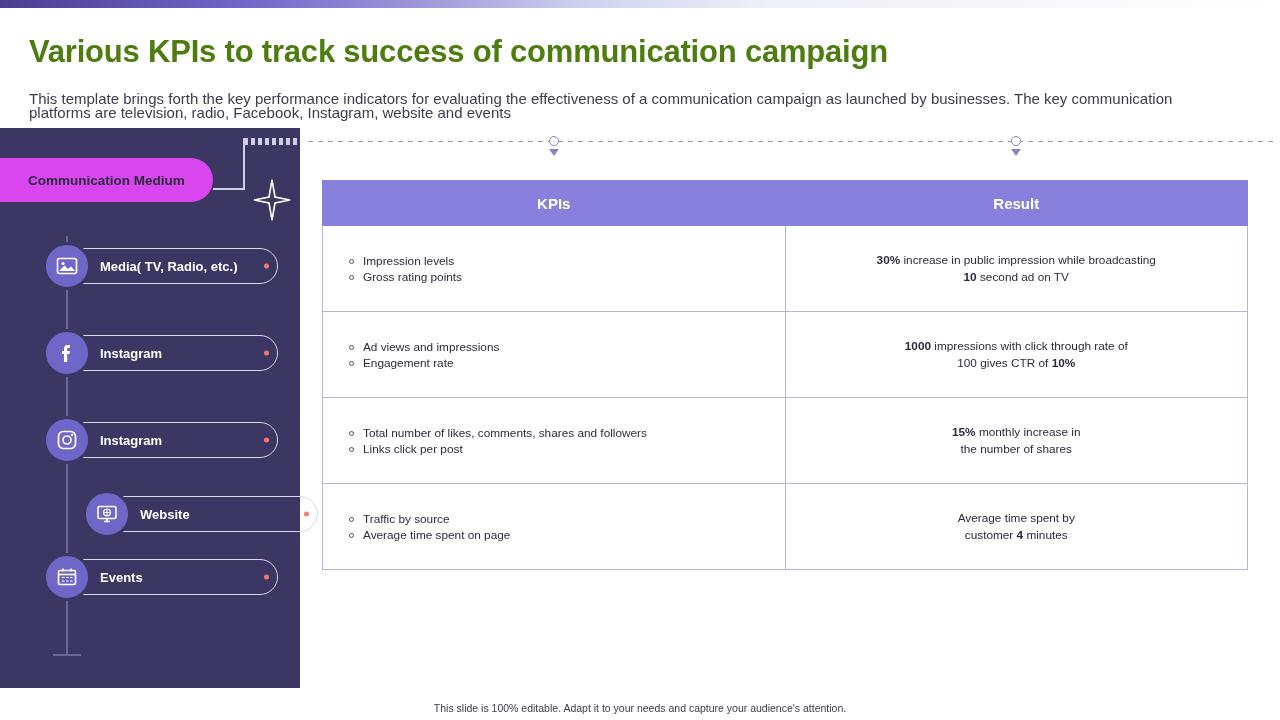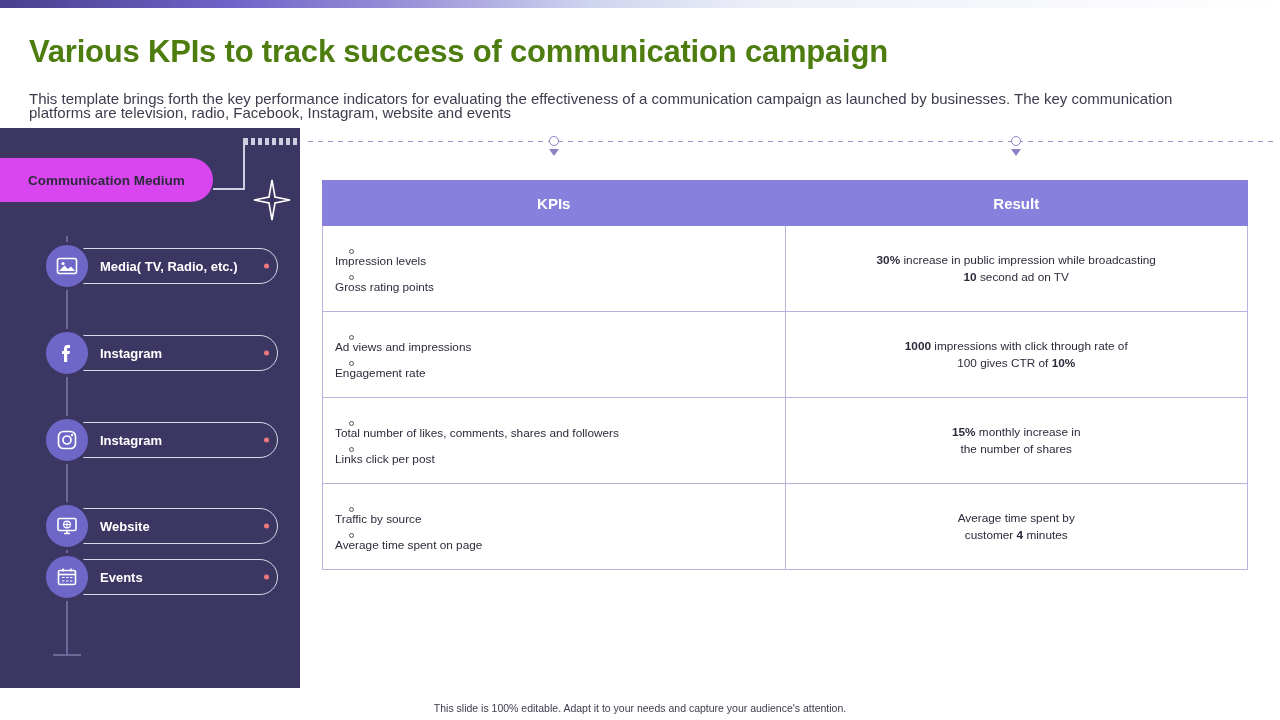--- a/index.html
+++ b/index.html
@@ -127,21 +127,21 @@
   }
   .table th.col-kpi { width: 463px; }
   .table th.col-res { width: 463px; border-left: 1px solid #ffffff; margin-top: 23px; }
   .table td {
     border: 1px solid #b9b4df;
     vertical-align: middle;
     height: 86px;
     font-size: 11.8px; color: #2b2b3c;
   }
   .kpi-cell { padding: 6px 12px 6px 12px; }
-  .kpi-item { display: flex; align-items: flex-start; margin: 2px 0; flex-direction: column; }
+  .kpi-item { display: flex; align-items: flex-start; margin: 2px 0; }
   .kpi-bullet {
     display: inline-block; width: 5px; height: 5px;
     border: 1px solid #555; border-radius: 50%;
     margin: 5px 9px 0 14px; flex: none;
   }
   .res-cell { text-align: center; line-height: 16px; padding: 6px 2px; }
   .res-line { margin: 1px 0; }
 
   
   .footer {
@@ -206,21 +206,21 @@
   <div class="icon-circle">
     <svg width="24" height="24" viewBox="0 0 24 24">
         <rect x="3.5" y="3.5" width="17" height="17" rx="5" fill="none" stroke="#fff" stroke-width="1.7"></rect>
         <circle cx="12" cy="12" r="4" fill="none" stroke="#fff" stroke-width="1.7"></circle>
         <circle cx="17" cy="7" r="1.2" fill="#fff"></circle>
       </svg>
   </div>
   <div class="row-label">Instagram</div>
 </div>
 
-<div class="row" style="top:500px;">
+<div class="row" style="top:488px;margin-left:40px;">
   <div class="pill">
     <span class="pill-dot"></span>
   </div>
   <div class="icon-circle">
     <svg width="24" height="24" viewBox="0 0 24 24">
         <rect x="3" y="4.5" width="18" height="12" rx="1.6" fill="none" stroke="#fff" stroke-width="1.6"></rect>
         <circle cx="12" cy="10.5" r="3.4" fill="none" stroke="#fff" stroke-width="1.2"></circle>
         <path d="M8.6 10.5h6.8M12 7.1v6.8" stroke="#fff" stroke-width="1"></path>
         <path d="M9 19.5h6M12 16.5v3" stroke="#fff" stroke-width="1.6"></path>
       </svg>

